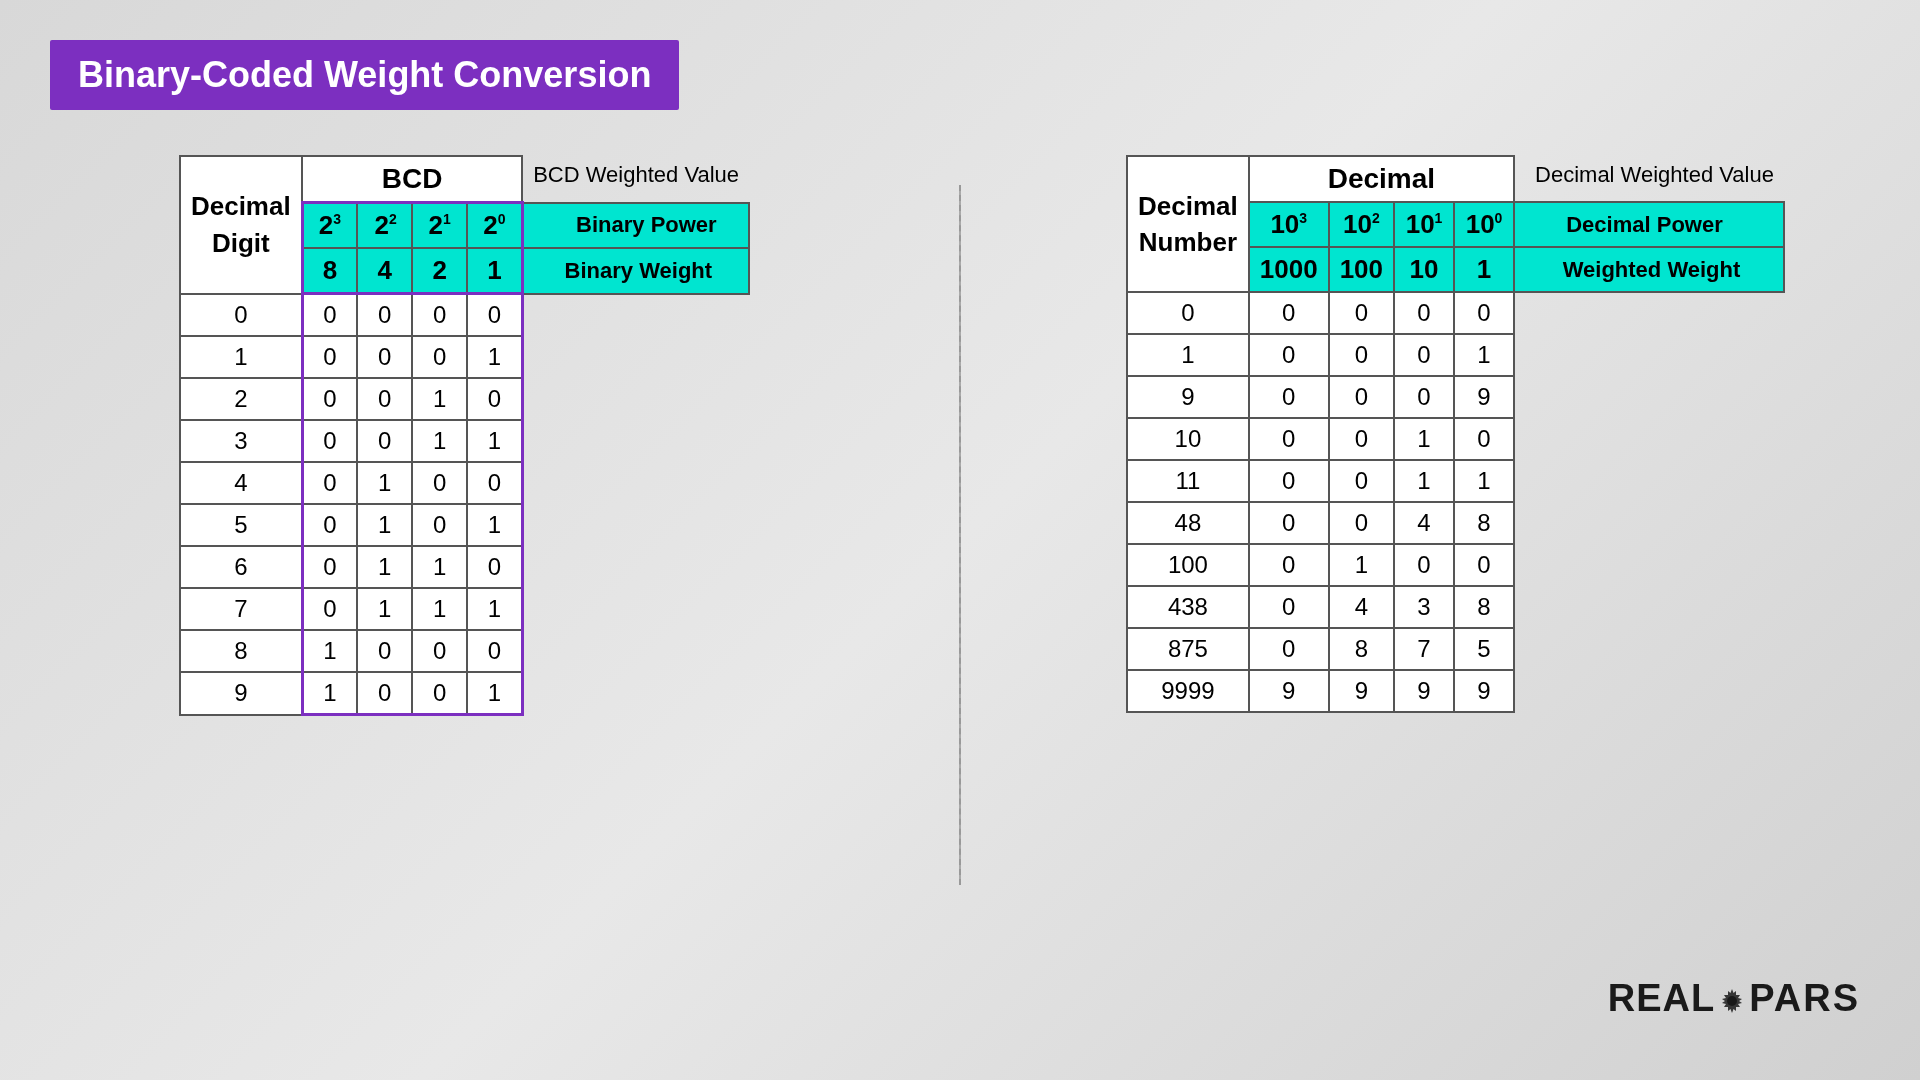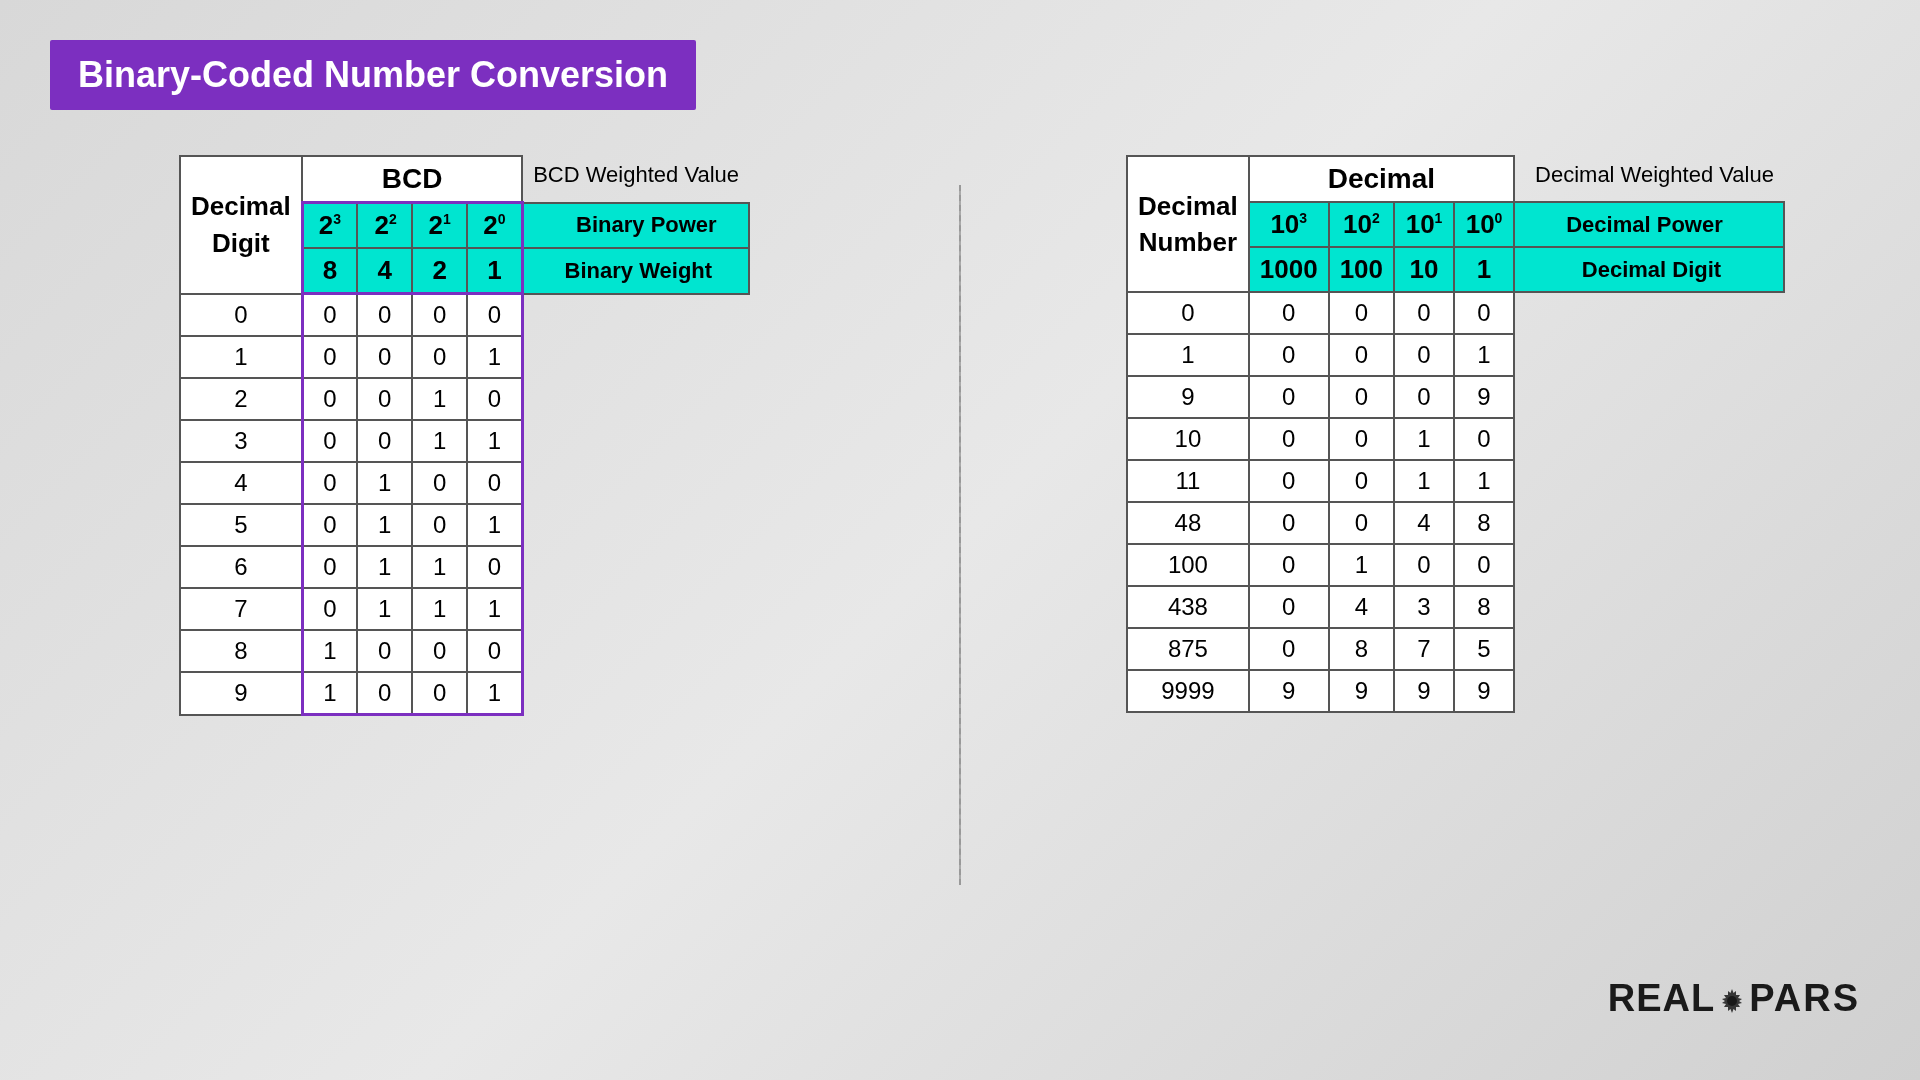--- a/index.html
+++ b/index.html
@@ -160,21 +160,21 @@
       letter-spacing: 2px;
       display: flex;
       align-items: center;
       gap: 4px;
     }
   </style>
 </head>
 <body>
 
 <div class="title-bar">
-  <span>Binary-Coded Number  Conversion</span>
+  <span>Binary-Coded Weight  Conversion</span>
 </div>
 
 <div class="content-area">
 
   <div class="left-section">
     <div>
       <table class="bcd-table">
         <thead>
 
           <tr>
@@ -301,21 +301,21 @@
             <td class="cyan-cell" style="border:2px solid #555;">10<sup>2</sup></td>
             <td class="cyan-cell" style="border:2px solid #555;">10<sup>1</sup></td>
             <td class="cyan-cell" style="border:2px solid #555;">10<sup>0</sup></td>
             <td class="decimal-power-label" style="padding-left:1px; white-space:nowrap;">Decimal Power</td>
           </tr>
           <tr>
             <td class="cyan-cell" style="border:2px solid #555;">1000</td>
             <td class="cyan-cell" style="border:2px solid #555;">100</td>
             <td class="cyan-cell" style="border:2px solid #555;">10</td>
             <td class="cyan-cell" style="border:2px solid #555;">1</td>
-            <td class="decimal-weight-label" style="padding-left:15px; white-space:nowrap;">Decimal Digit</td>
+            <td class="decimal-weight-label" style="padding-left:15px; white-space:nowrap;">Weighted Weight</td>
           </tr>
         </thead>
         <tbody id="dec-tbody">
         <tr>
               <td>0</td>
               <td>0</td>
               <td>0</td>
               <td>0</td>
               <td>0</td>
               <td style="border: none; background: transparent;"></td>

